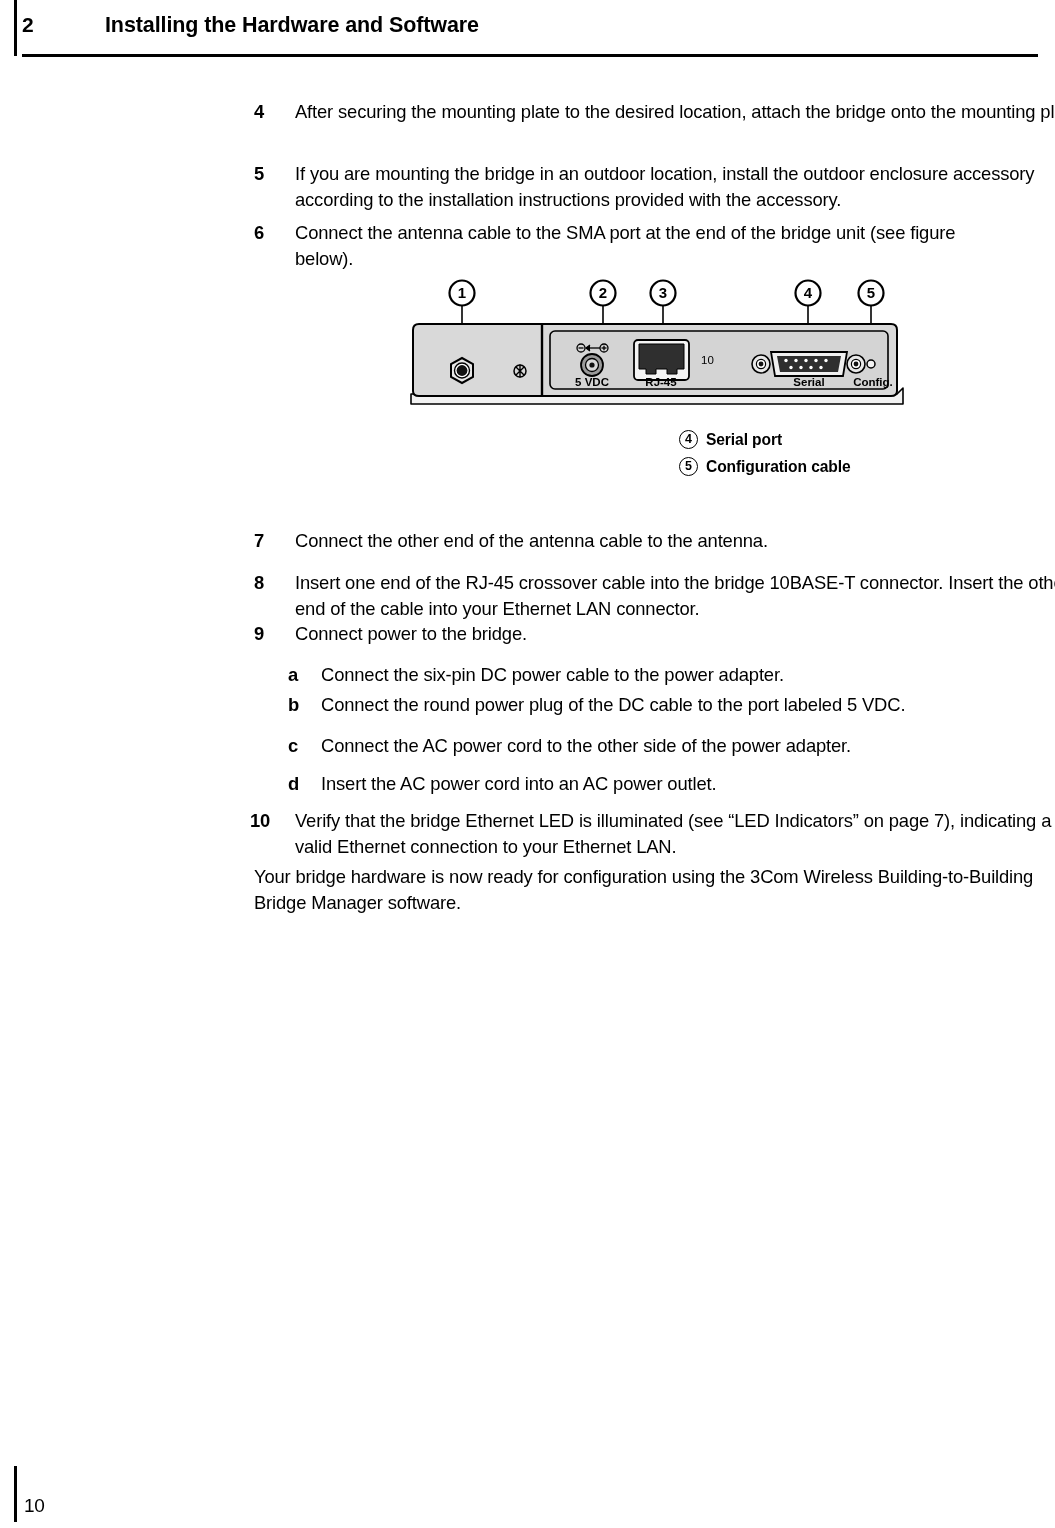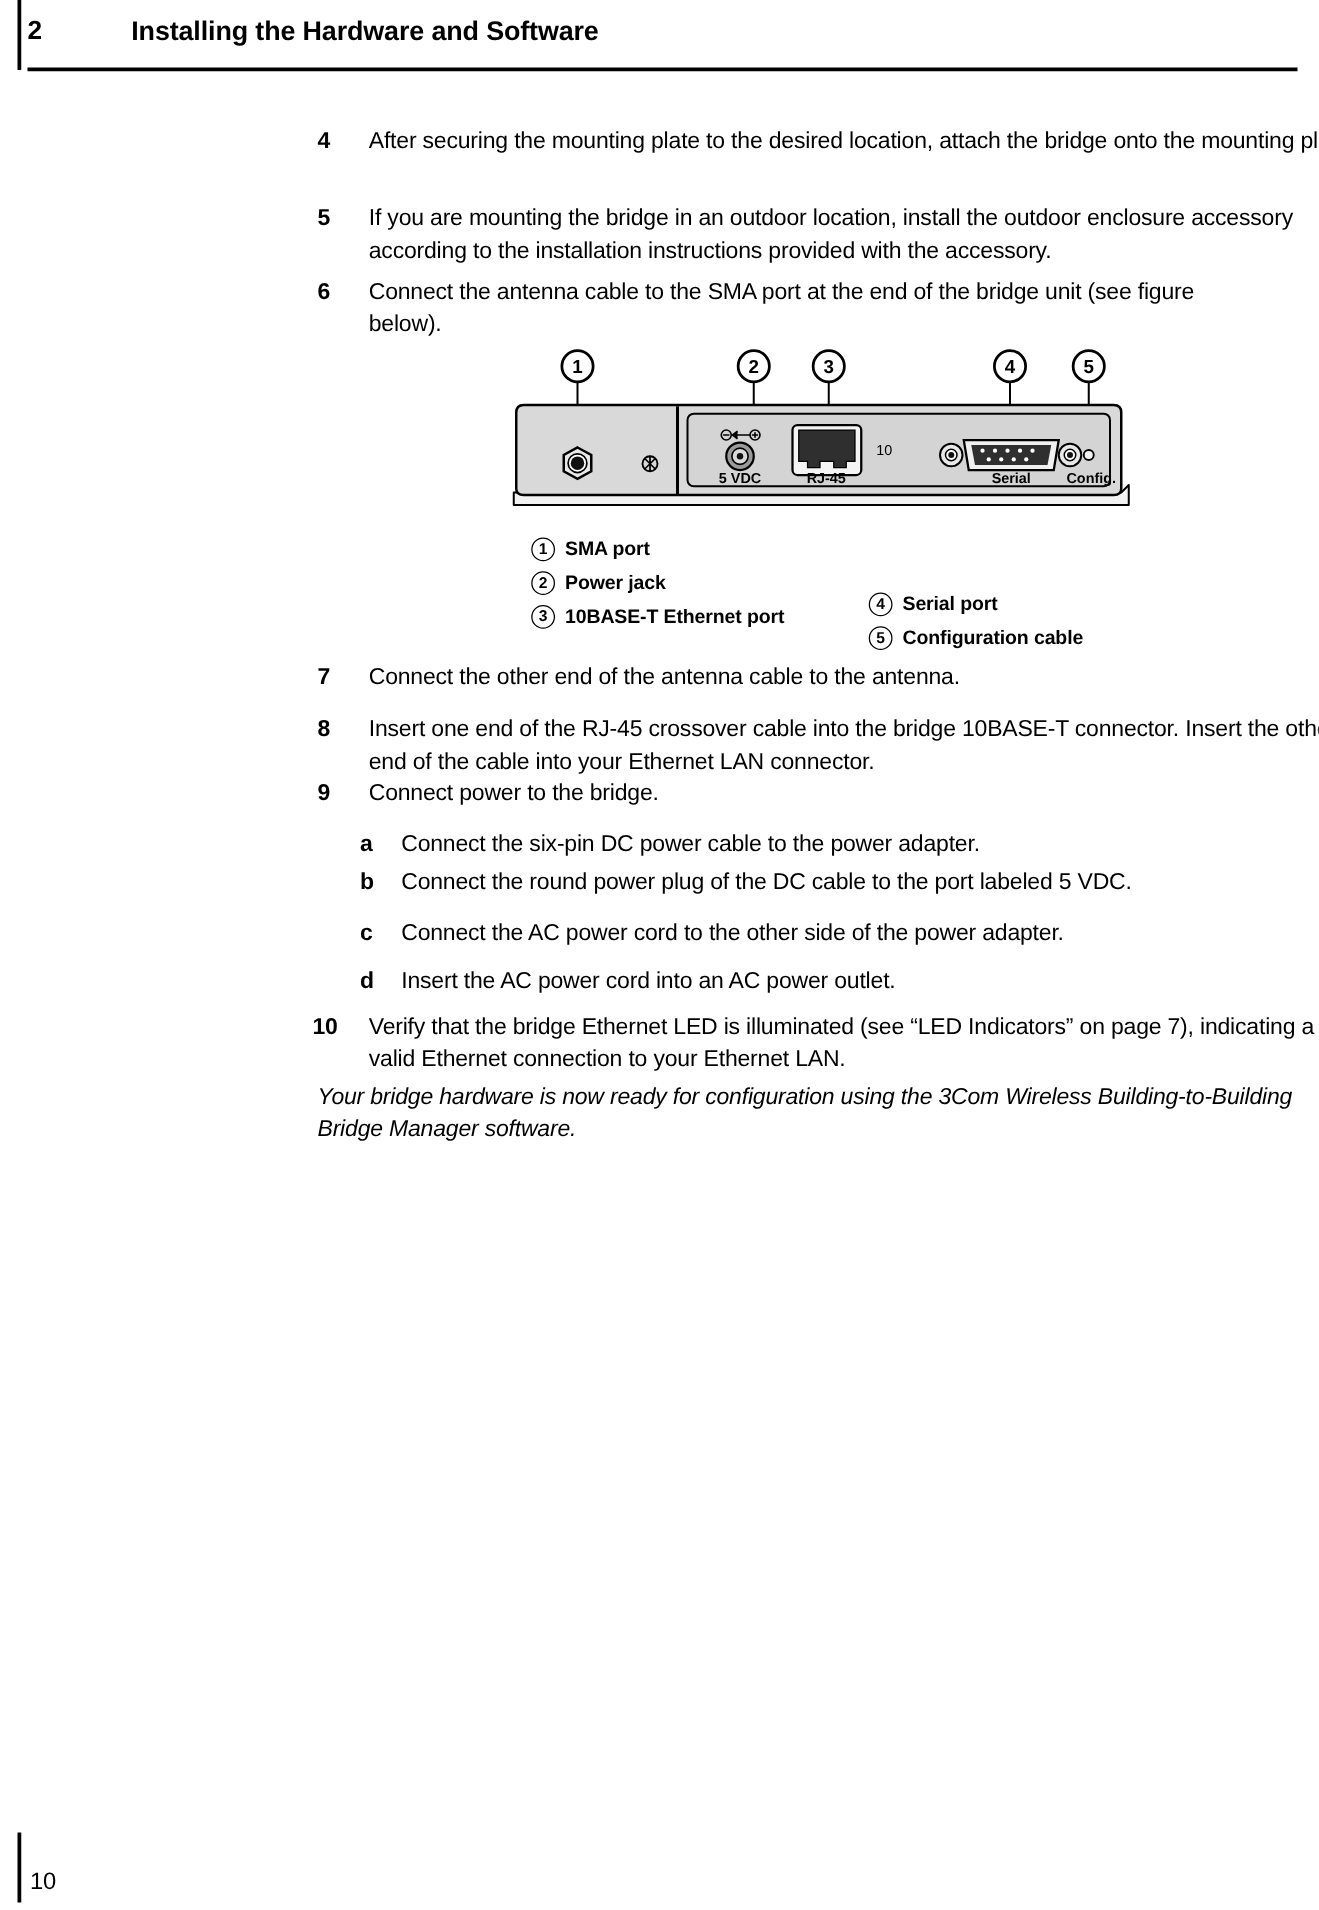--- a/index.html
+++ b/index.html
@@ -91,21 +91,20 @@
   .step.lvl1 .txt { margin-left: 0; }
   .step.lvl2 { left: 288px; width: 760px; padding-left: 33px; }
 
   .para {
     position: absolute;
     left: 254px;
     width: 790px;
     font-size: 18.4px;
     line-height: 25.5px;
     letter-spacing: -0.15px;
-    font-style: italic;
   }
 
   
   .figure {
     position: absolute;
     left: 405px;
     top: 276px;
     width: 505px;
     height: 245px;
   }
@@ -121,21 +120,21 @@
     left: 425px;
     top: 430px;
     width: 480px;
     height: 80px;
   }
   .legend-col {
     position: absolute;
     top: 0;
   }
   .legend-col.left { left: 0px; }
-  .legend-col.right { left: 270px; margin-top: 44px; }
+  .legend-col.right { left: 254px; }
   .legend-item {
     position: relative;
     height: 27px;
     white-space: nowrap;
   }
   .legend-badge {
     display: inline-block;
     width: 17px;
     height: 17px;
     border: 1.6px solid #000;
@@ -312,31 +311,20 @@
         </g>
         <g>
           <circle cx="466" cy="17" r="12.5" fill="#ffffff" stroke="#000" stroke-width="2.2"></circle>
           <text x="466" y="22" text-anchor="middle" font-family="Liberation Sans, sans-serif" font-size="15" font-weight="bold" fill="#000">5</text>
         </g>
       </g>
     </svg>
   </div>
 
   <div class="legend">
-    <div class="legend-col left">
-      <div class="legend-item">
-        <span class="legend-badge">1</span><span class="legend-label">SMA port</span>
-      </div>
-      <div class="legend-item">
-        <span class="legend-badge">2</span><span class="legend-label">Power jack</span>
-      </div>
-      <div class="legend-item">
-        <span class="legend-badge">3</span><span class="legend-label">10BASE-T Ethernet port</span>
-      </div>
-    </div>
     <div class="legend-col right">
       <div class="legend-item">
         <span class="legend-badge">4</span><span class="legend-label">Serial port</span>
       </div>
       <div class="legend-item">
         <span class="legend-badge">5</span><span class="legend-label">Configuration cable</span>
       </div>
     </div>
   </div>
 

